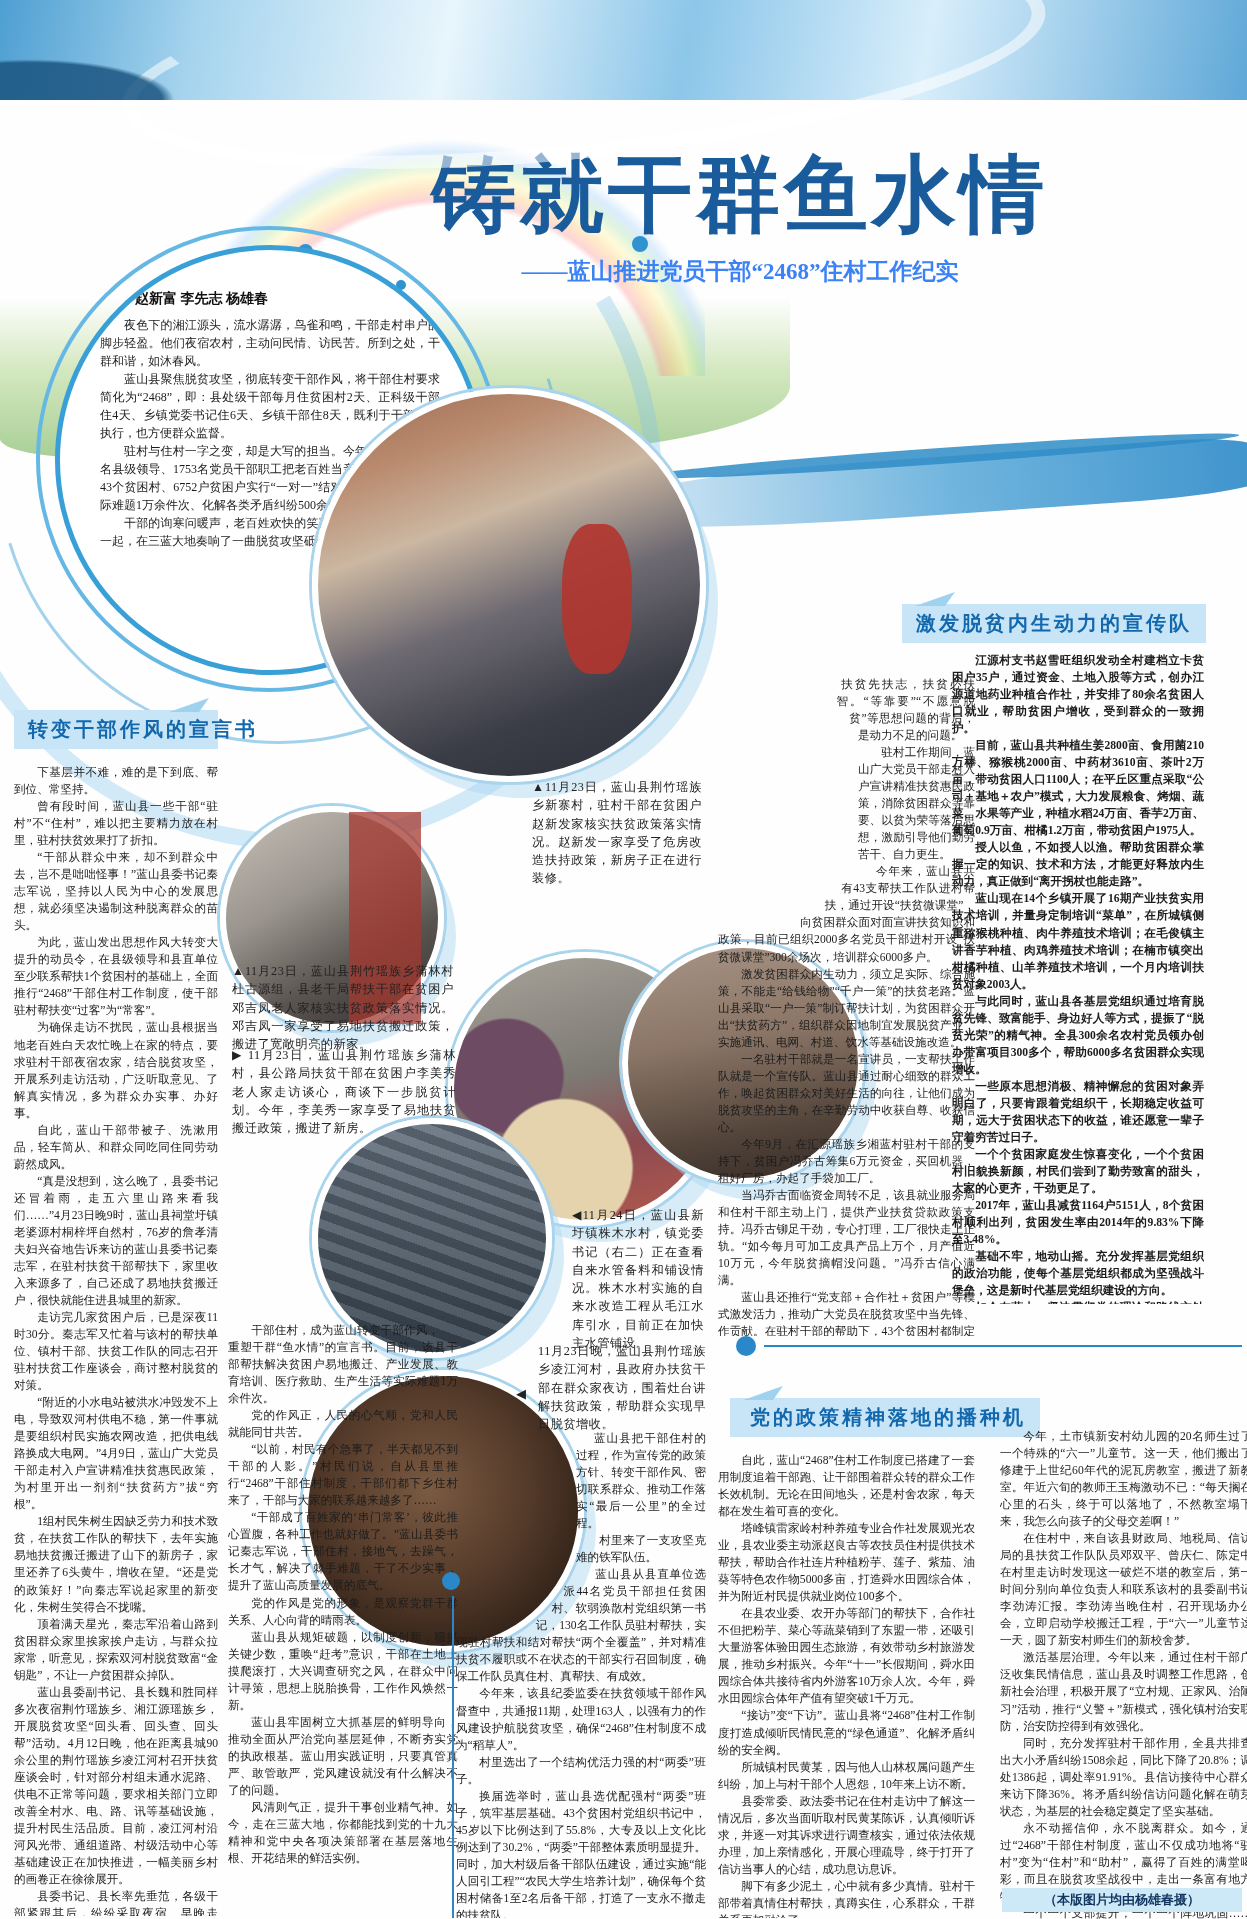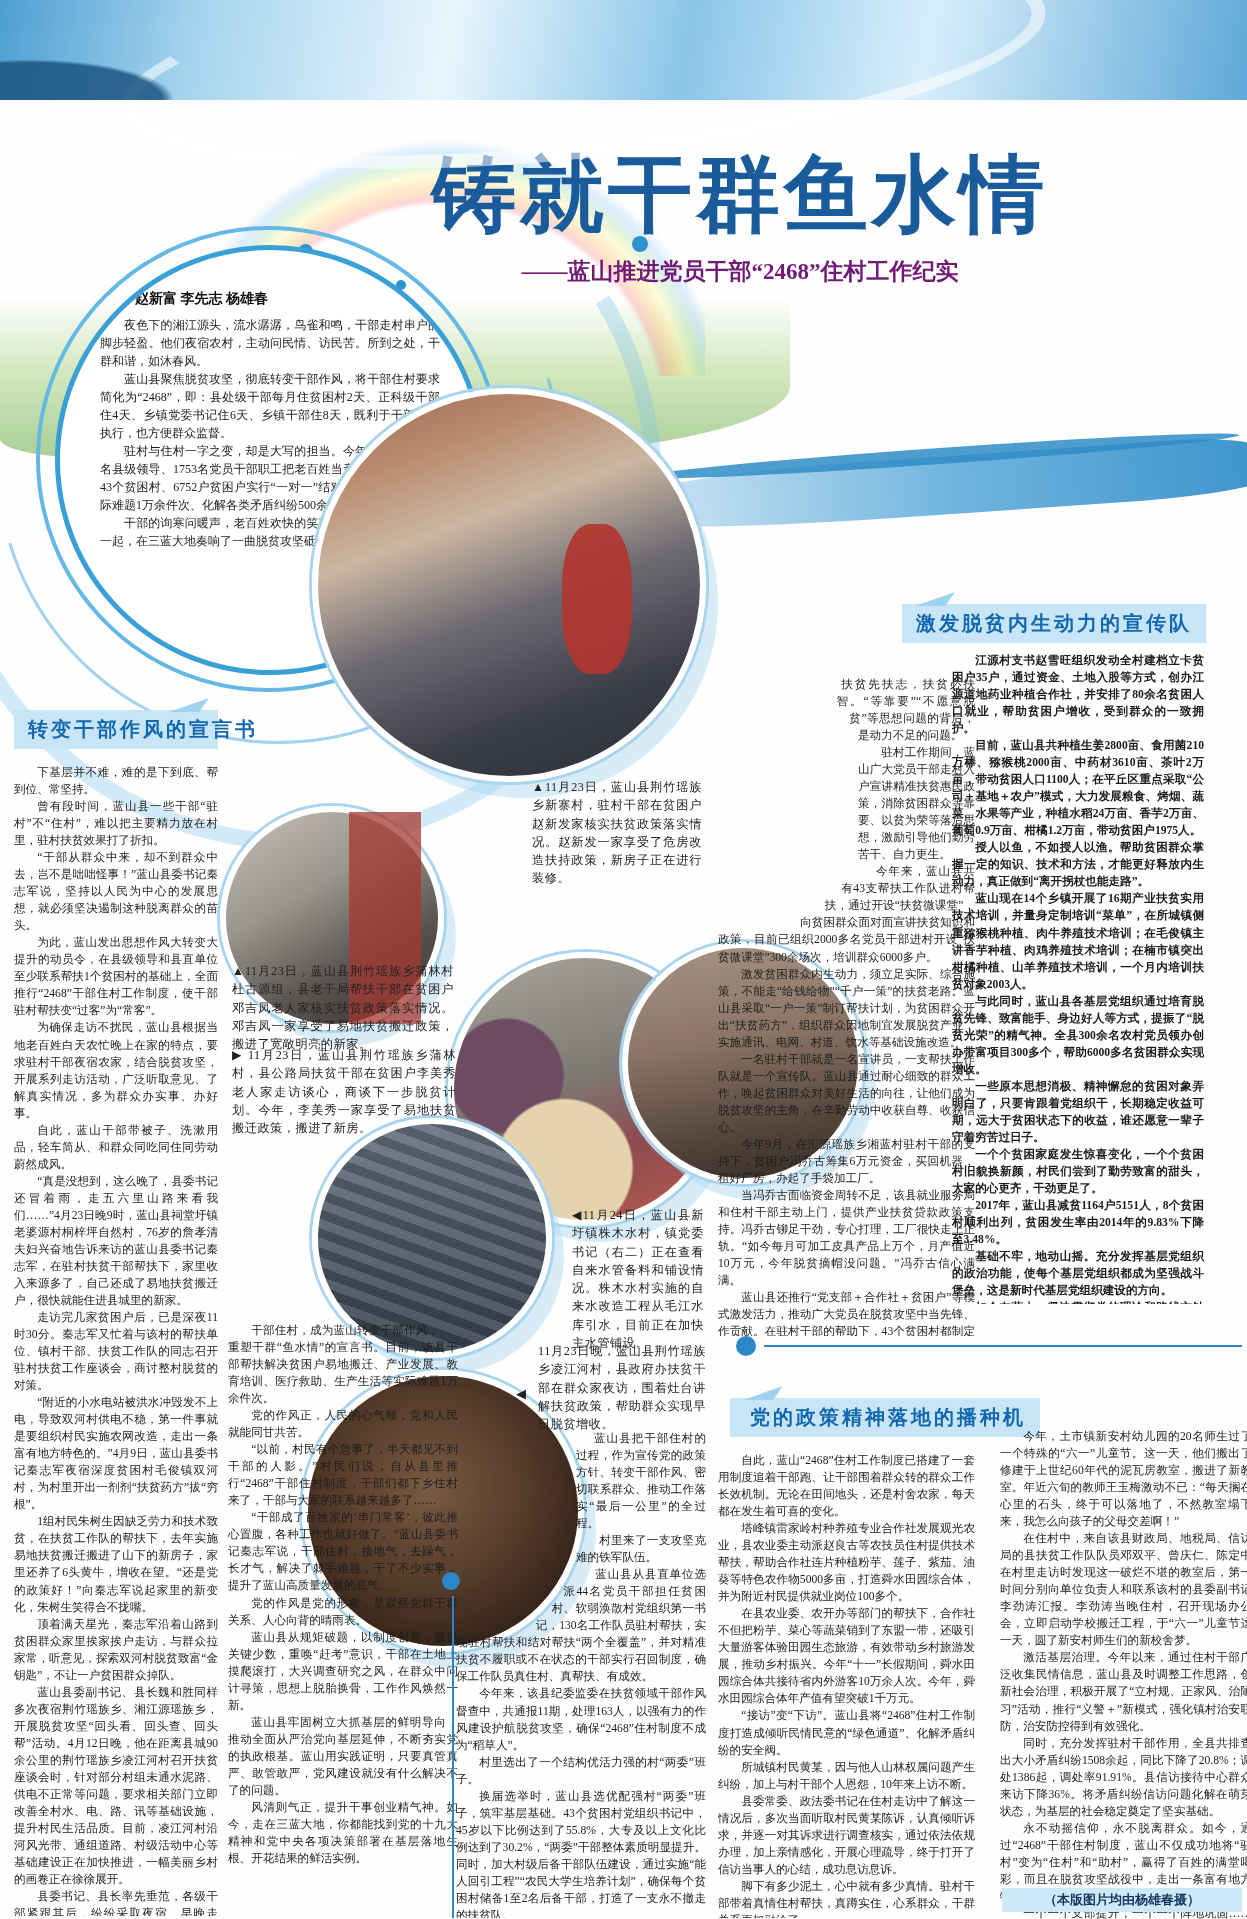--- a/index.html
+++ b/index.html
@@ -22,21 +22,21 @@
   #masthead{position:absolute;left:1108px;top:6px;width:136px;text-align:center;
     font-size:33px;font-weight:bold;color:#d42f26;transform:skewX(-6deg);letter-spacing:2px;}
   #masthead-date,#masthead-editor{position:absolute;left:1078px;width:166px;text-align:center;
     font-size:11px;color:#143b66;font-family:"Liberation Sans",sans-serif;}
   #masthead-date{top:56px;} #masthead-editor{top:74px;}
   
   #headline-title{position:absolute;left:380px;top:152px;width:720px;text-align:center;z-index:5;
     font-family:"Liberation Sans","DejaVu Sans",sans-serif;font-weight:900;font-size:84px;
     color:#1a5c9b;letter-spacing:4px;line-height:1;}
   #headline-sub{position:absolute;left:380px;top:256px;width:720px;text-align:center;z-index:5;
-    font-weight:bold;font-size:23px;color:#701a75;}
+    font-weight:bold;font-size:23px;color:#3b82f6;}
   
   .deco{position:absolute;z-index:1;}
   #landscape{left:0;top:298px;width:790px;height:160px;border-radius:0 0 45% 12%;
     background:linear-gradient(180deg,rgba(200,230,160,0) 0%,rgba(160,205,115,.45) 45%,rgba(112,176,82,.6) 100%);}
   #rainbow{left:185px;top:116px;width:520px;height:260px;
     background:radial-gradient(circle at 50% 118%,transparent 54%,rgba(255,120,120,.30) 55.5%,rgba(255,190,90,.32) 58.5%,rgba(255,245,150,.35) 61.5%,rgba(150,220,150,.30) 64.5%,rgba(130,190,250,.28) 67.5%,transparent 70.5%);}
   #arc2{left:-70px;top:118px;width:700px;height:700px;border-radius:50%;
     border:16px solid rgba(130,195,235,.35);border-top-color:transparent;border-left-color:transparent;
     transform:rotate(14deg);}
   #arc3{left:-4px;top:178px;width:560px;height:560px;border-radius:50%;
@@ -180,21 +180,21 @@
 
 <div class="col" id="col1-text">
   <p>下基层并不难，难的是下到底、帮到位、常坚持。</p>
   <p>曾有段时间，蓝山县一些干部“驻村”不“住村”，难以把主要精力放在村里，驻村扶贫效果打了折扣。</p>
   <p>“干部从群众中来，却不到群众中去，岂不是咄咄怪事！”蓝山县委书记秦志军说，坚持以人民为中心的发展思想，就必须坚决遏制这种脱离群众的苗头。</p>
   <p>为此，蓝山发出思想作风大转变大提升的动员令，在县级领导和县直单位至少联系帮扶1个贫困村的基础上，全面推行“2468”干部住村工作制度，使干部驻村帮扶变“过客”为“常客”。</p>
   <p>为确保走访不扰民，蓝山县根据当地老百姓白天农忙晚上在家的特点，要求驻村干部夜宿农家，结合脱贫攻坚，开展系列走访活动，广泛听取意见、了解真实情况，多为群众办实事、办好事。</p>
   <p>自此，蓝山干部带被子、洗漱用品，轻车简从、和群众同吃同住同劳动蔚然成风。</p>
   <p>“真是没想到，这么晚了，县委书记还冒着雨，走五六里山路来看我们……”4月23日晚9时，蓝山县祠堂圩镇老婆源村桐梓坪自然村，76岁的詹孝清夫妇兴奋地告诉来访的蓝山县委书记秦志军，在驻村扶贫干部帮扶下，家里收入来源多了，自己还成了易地扶贫搬迁户，很快就能住进县城里的新家。</p>
   <p>走访完几家贫困户后，已是深夜11时30分。秦志军又忙着与该村的帮扶单位、镇村干部、扶贫工作队的同志召开驻村扶贫工作座谈会，商讨整村脱贫的对策。</p>
-  <p>“附近的小水电站被洪水冲毁发不上电，导致双河村供电不稳，第一件事就是要组织村民实施农网改造，走出一条富有地方特色的。”4月9日，蓝山县委书记秦志军夜宿深度贫困村毛俊镇双河村，为村里开出一剂剂“扶贫药方”拔“穷根”。</p>
+  <p>“附近的小水电站被洪水冲毁发不上电，导致双河村供电不稳，第一件事就是要组织村民实施农网改造，把供电线路换成大电网。”4月9日，蓝山广大党员干部走村入户宣讲精准扶贫惠民政策，为村里开出一剂剂“扶贫药方”拔“穷根”。</p>
   <p>1组村民朱树生因缺乏劳力和技术致贫，在扶贫工作队的帮扶下，去年实施易地扶贫搬迁搬进了山下的新房子，家里还养了6头黄牛，增收在望。“还是党的政策好！”向秦志军说起家里的新变化，朱树生笑得合不拢嘴。</p>
   <p>顶着满天星光，秦志军沿着山路到贫困群众家里挨家挨户走访，与群众拉家常，听意见，探索双河村脱贫致富“金钥匙”，不让一户贫困群众掉队。</p>
   <p>蓝山县委副书记、县长魏和胜同样多次夜宿荆竹瑶族乡、湘江源瑶族乡，开展脱贫攻坚“回头看、回头查、回头帮”活动。4月12日晚，他在距离县城90余公里的荆竹瑶族乡凌江河村召开扶贫座谈会时，针对部分村组未通水泥路、供电不正常等问题，要求相关部门立即改善全村水、电、路、讯等基础设施，提升村民生活品质。目前，凌江河村沿河风光带、通组道路、村级活动中心等基础建设正在加快推进，一幅美丽乡村的画卷正在徐徐展开。</p>
   <p>县委书记、县长率先垂范，各级干部紧跟其后，纷纷采取夜宿、早晚走访、电话预约走访、田间地头走访所有在家的贫困户，打电话、发短信、聊微信等方式走访外出务工贫困户，摸清致贫原因，建立走访台账，提出解决方法，制定帮扶措施，解决实际问题。</p>
 
 </div>
 
 <div class="caption" id="cap1">▲11月23日，蓝山县荆竹瑶族乡新寨村，驻村干部在贫困户赵新发家核实扶贫政策落实情况。赵新发一家享受了危房改造扶持政策，新房子正在进行装修。</div>
 <div class="caption" id="cap2">▲11月23日，蓝山县荆竹瑶族乡蒲林村杜古源组，县老干局帮扶干部在贫困户邓吉凤老人家核实扶贫政策落实情况。邓吉凤一家享受了易地扶贫搬迁政策，搬进了宽敞明亮的新家。</div>
 <div class="caption" id="cap3">▶ 11月23日，蓝山县荆竹瑶族乡蒲林村，县公路局扶贫干部在贫困户李美秀老人家走访谈心，商谈下一步脱贫计划。今年，李美秀一家享受了易地扶贫搬迁政策，搬进了新房。</div>

